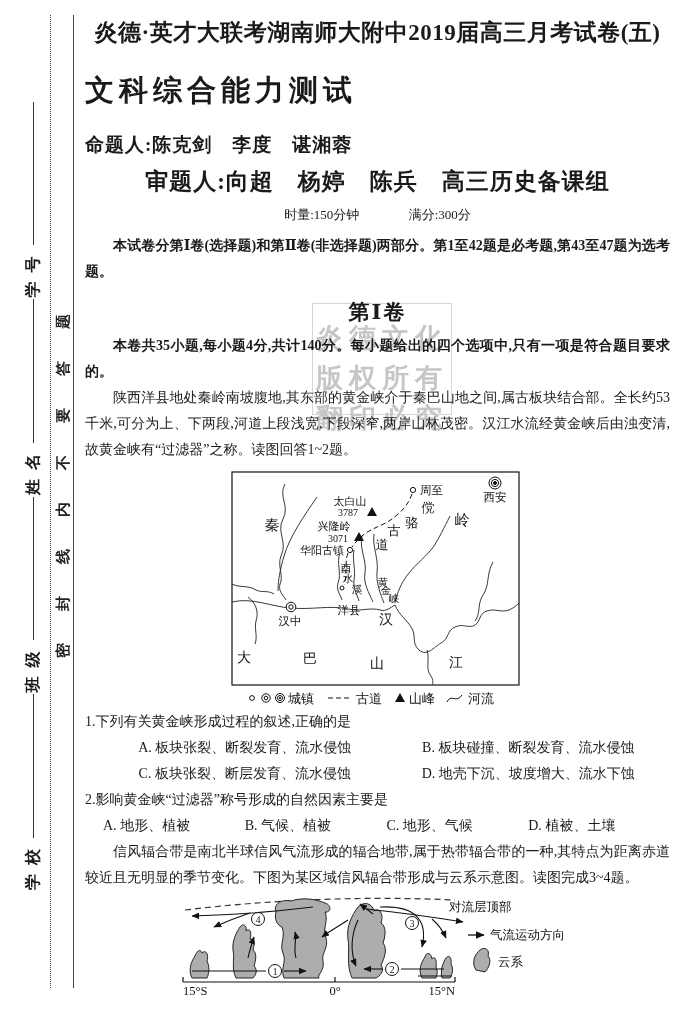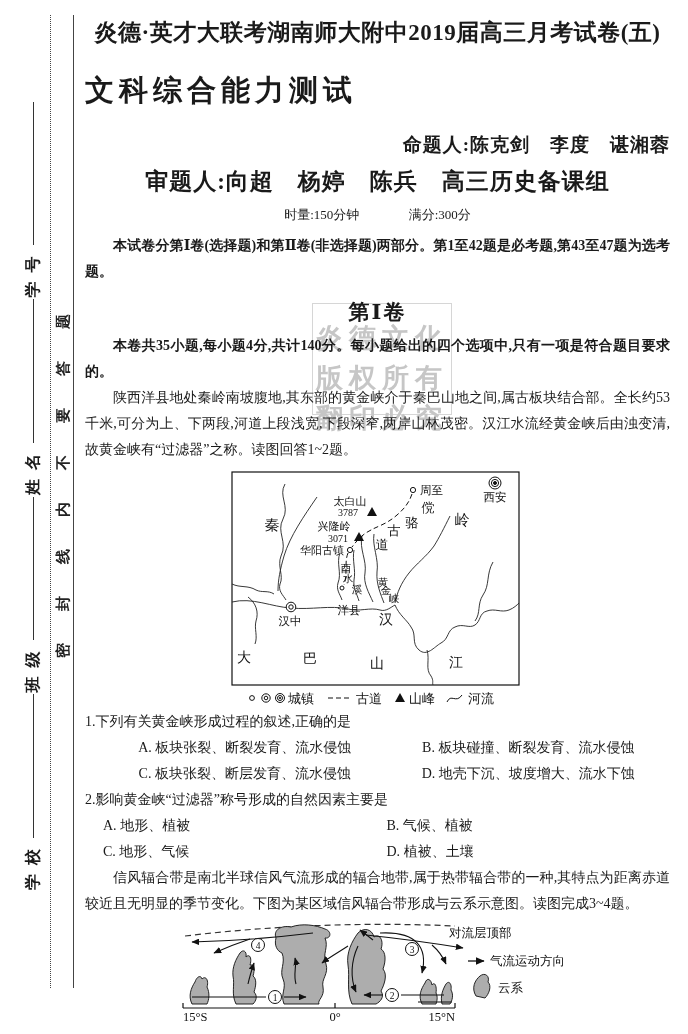--- a/index.html
+++ b/index.html
@@ -27,33 +27,33 @@
   .watermark{
     position:absolute;left:312px;top:303px;width:140px;height:112px;z-index:1;
     border:1px solid #d6d6d6;text-align:center;color:#c6c6c6;
     font-size:27px;font-weight:bold;letter-spacing:6px;line-height:40px;padding-top:14px;
     box-sizing:border-box;
   }
   
   .content{position:absolute;left:85px;top:0;width:585px;z-index:2;}
   .h1{margin-top:17px;text-align:center;font-size:23px;font-weight:bold;letter-spacing:0.5px;}
   .h2{margin-top:23px;text-align:left;font-size:29px;font-weight:bold;letter-spacing:5px;}
-  .setters{margin-top:21px;text-align:right;font-size:19px;font-weight:bold;letter-spacing:1px;}
+  .setters{margin-top:21px;text-align:left;font-size:19px;font-weight:bold;letter-spacing:1px;}
   .reviewers{margin-top:8px;text-align:center;font-size:23px;font-weight:bold;letter-spacing:1px;}
   .meta{margin-top:9px;text-align:center;font-size:13px;}
   .meta span{margin:0 23px;}
   .para{font-size:14px;line-height:26px;text-indent:2em;text-align:justify;margin:0;}
   .intro{margin-top:9px;font-weight:bold;}
   .sec-title{margin-top:13px;text-align:center;font-size:21px;font-weight:bold;letter-spacing:2px;}
   .instr{margin-top:7px;font-weight:bold;}
   .figure{display:block;margin:1px auto 0;}
   .question{font-size:14px;line-height:26px;}
   .q-stem{margin:0;}
   .opts2{display:grid;grid-template-columns:1fr 1fr;padding-left:18px;text-align:center;}
-  .opts4{display:grid;grid-template-columns:repeat(2,1fr);padding-left:18px;}
+  .opts4{display:grid;grid-template-columns:repeat(4,1fr);padding-left:18px;}
   .opt{white-space:nowrap;}
   .footer{position:absolute;left:85px;width:585px;bottom:12px;text-align:center;font-size:13.5px;z-index:2;}
   svg text{font-family:"Liberation Serif","DejaVu Serif",serif;fill:#111;}
 </style>
 </head>
 <body>
 
 <div class="page">
 
   <div class="rule-dotted"></div>

